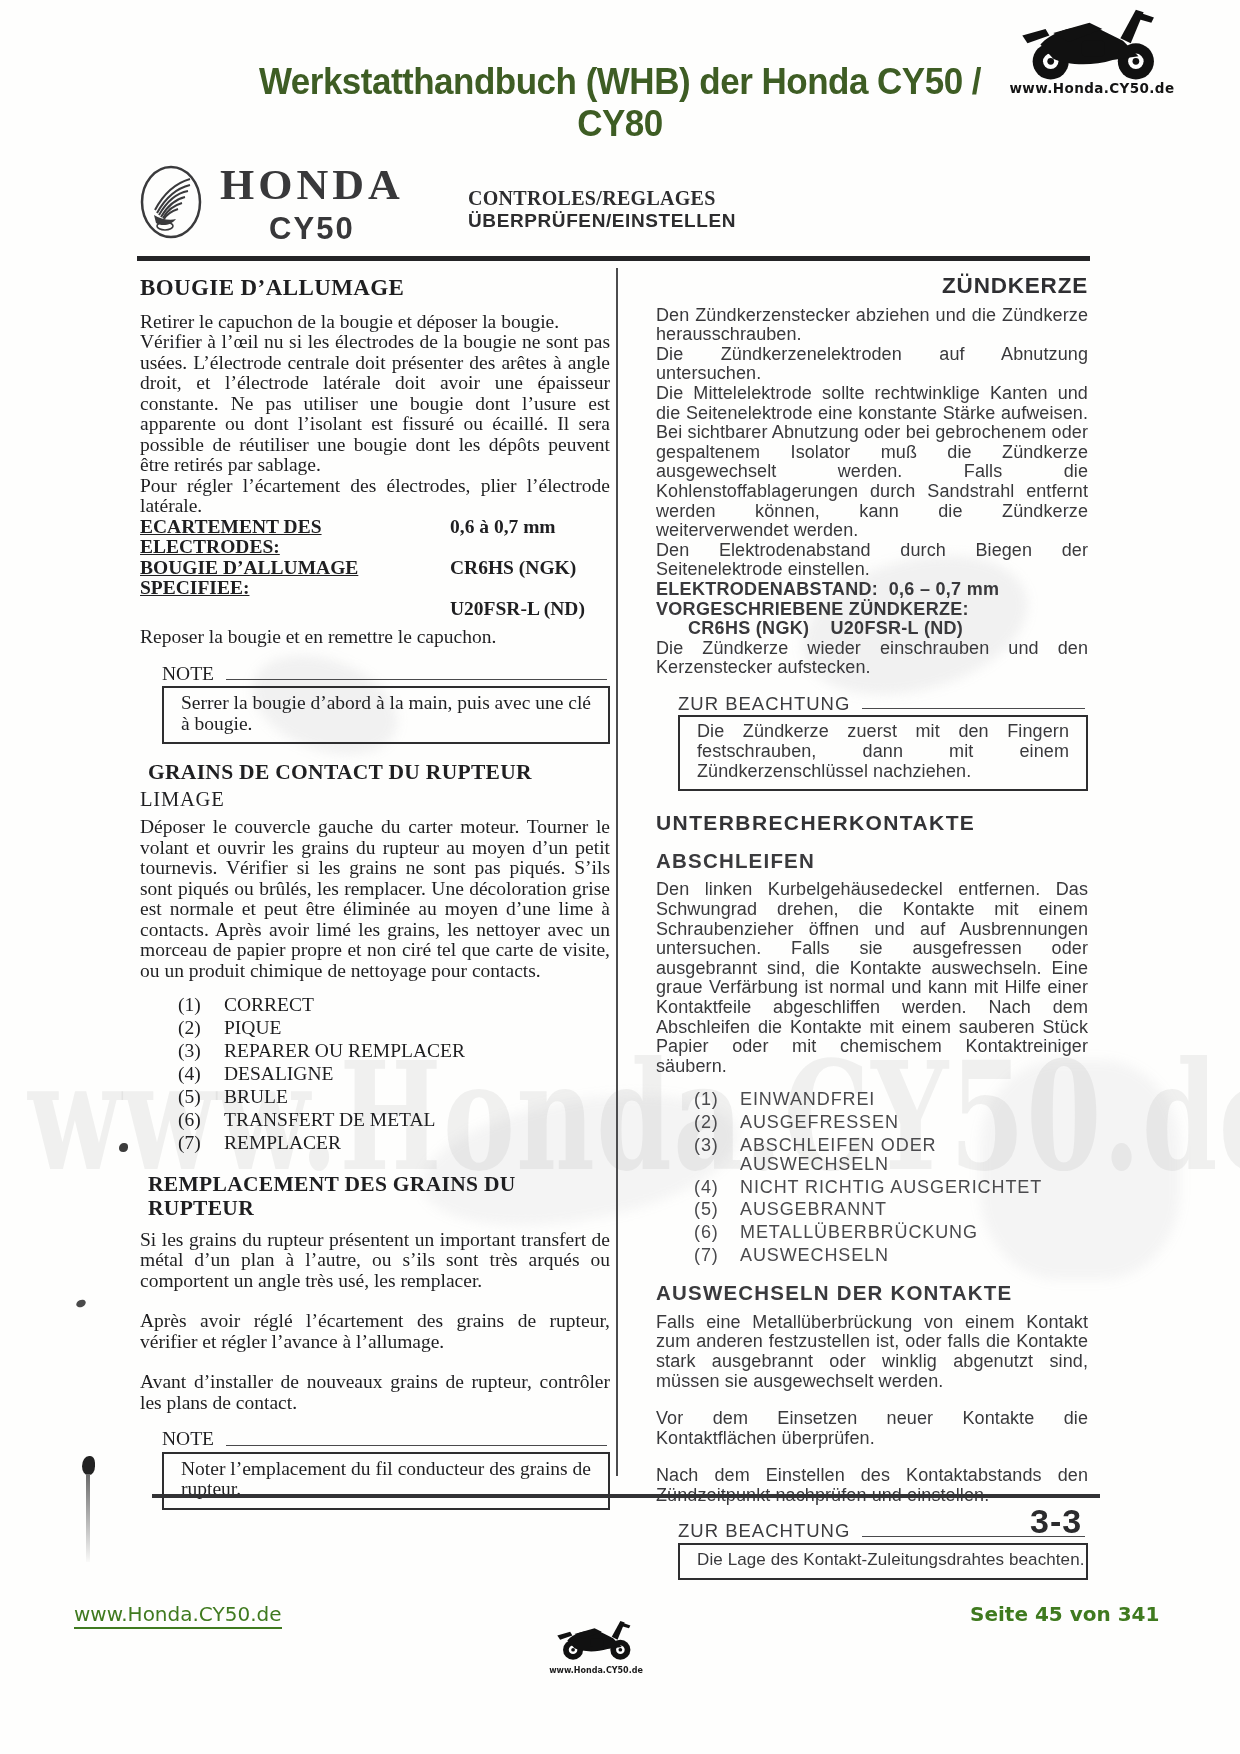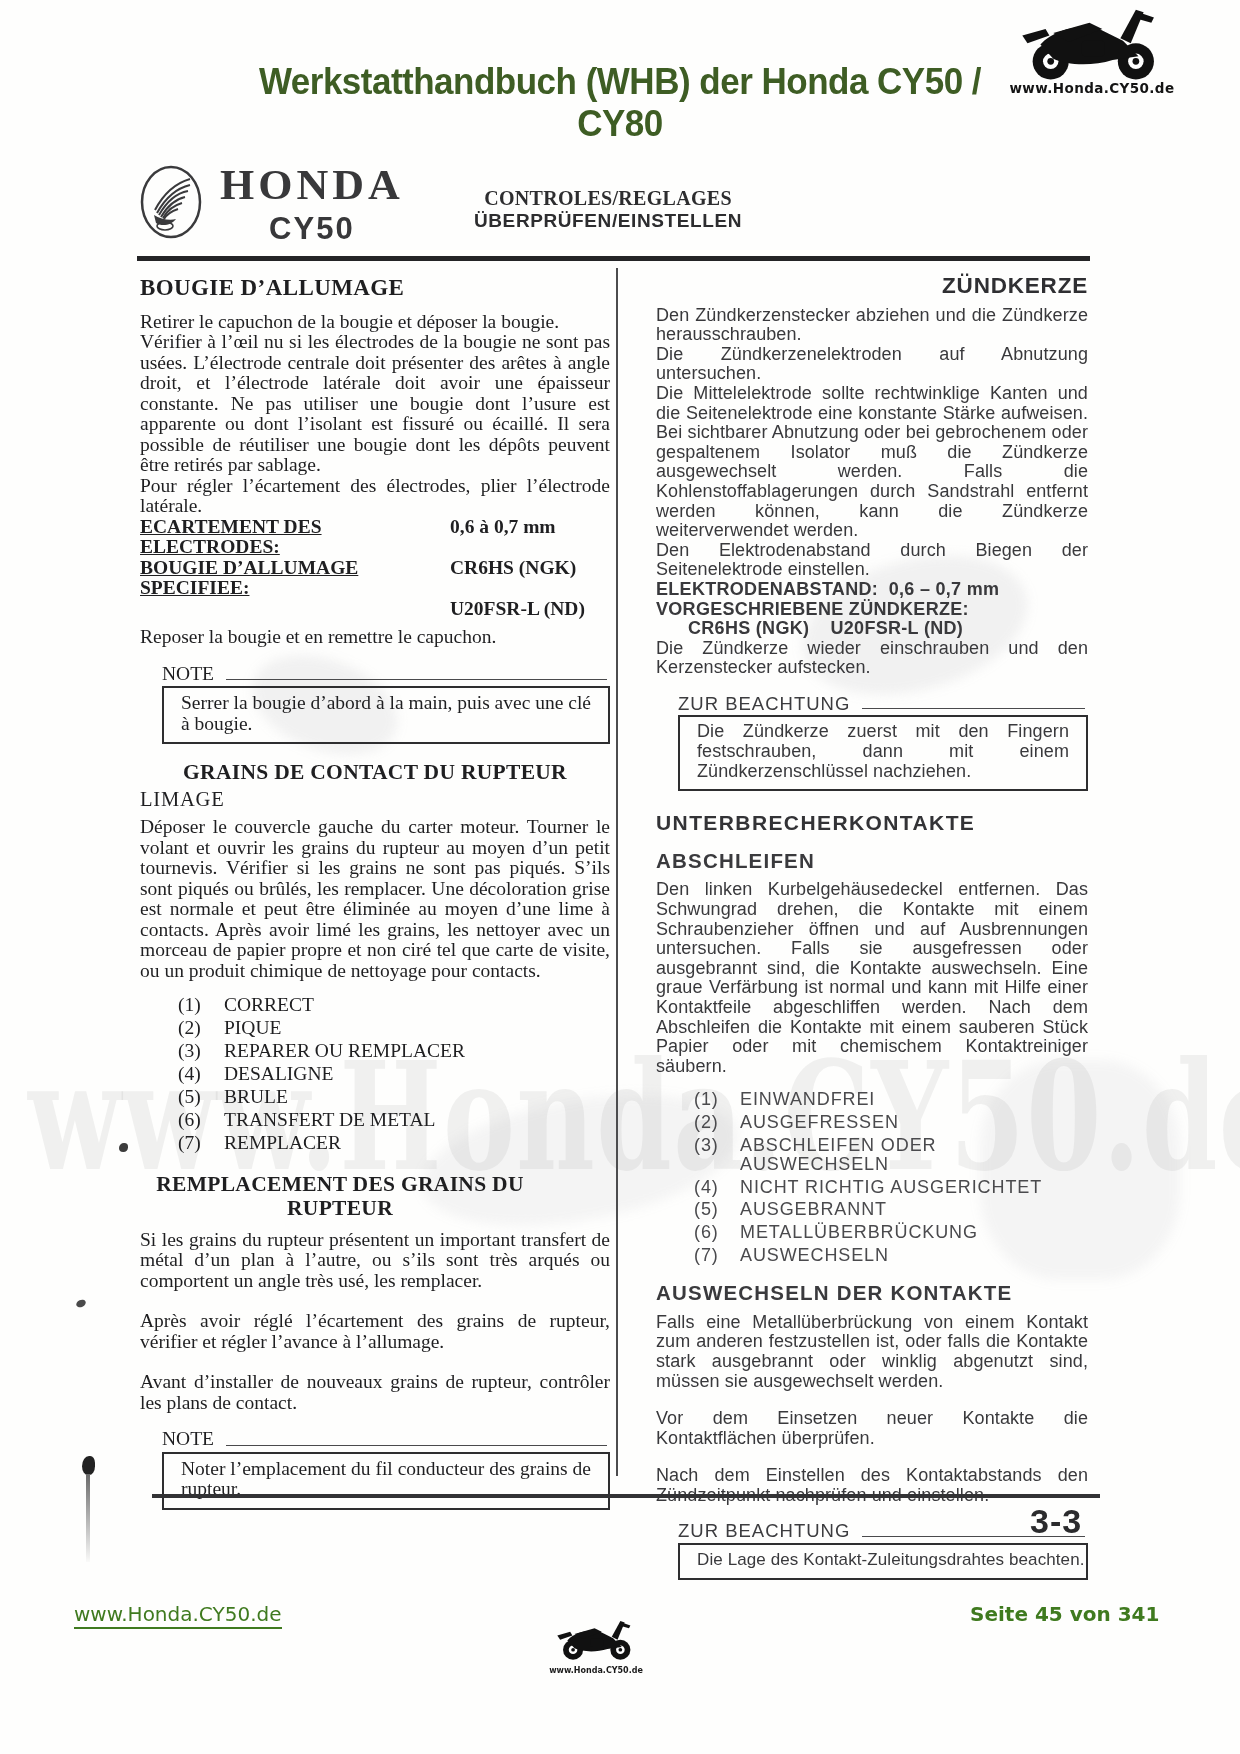--- a/index.html
+++ b/index.html
@@ -16,36 +16,36 @@
     color:#141414; margin-top:-2px; letter-spacing:0.4px;}
 
   
   .masthead {position:absolute; top:163px; left:138px; display:flex; gap:16px; align-items:center;}
   .wing-wrap svg {width:66px; height:78px;}
   .brand {line-height:1;}
   .brand .honda {font-family:"Liberation Serif", serif; font-weight:bold; font-size:44px;
      letter-spacing:4px; color:#38383a; transform:scaleY(0.95); transform-origin:top left;}
   .brand .cy50 {font-family:"Liberation Sans", sans-serif; font-weight:bold; font-size:31px;
      letter-spacing:2px; color:#38383a; text-align:center; margin-top:4px;}
-  .subtitles {position:absolute; top:186px; left:448px; width:320px; text-align:center; line-height:1.2;}
+  .subtitles {position:absolute; top:186px; left:468px; width:320px; line-height:1.2;}
   .subtitles .fr {font-family:"Liberation Serif", serif; font-weight:bold; font-size:20px; color:#2d2d2f; letter-spacing:0.3px;}
   .subtitles .de {font-family:"Liberation Sans", sans-serif; font-weight:bold; font-size:19px; color:#2d2d2f; letter-spacing:0.6px;}
 
   .top-rule {position:absolute; left:137px; top:256px; width:953px; height:5px; background:#242426;}
   .col-divider {position:absolute; left:616px; top:268px; width:2px; height:1208px; background:#4c4c4e;}
   .bottom-rule {position:absolute; left:152px; top:1494px; width:948px; height:4px; background:#333335;}
 
   
   .col-left {position:absolute; left:140px; top:276px; width:470px; font-size:19.5px; line-height:20.5px;
      text-align:justify; color:#1f1f21;}
   .col-right {position:absolute; left:656px; top:276px; width:432px; font-family:"Liberation Sans", sans-serif;
      font-size:18px; line-height:19.6px; text-align:justify; color:#39393c; letter-spacing:0.1px;}
 
   .fr-h1 {font-size:23px; font-weight:bold; letter-spacing:0.4px; margin:2px 0 13px; text-align:left;}
-  .fr-h2 {font-size:21.5px; font-weight:bold; letter-spacing:0.3px; margin:18px 15px 6px; text-align:center;}
+  .fr-h2 {font-size:21.5px; font-weight:bold; letter-spacing:0.3px; margin:18px 8px 6px; text-align:left;}
   .fr-h2.wrap {width:370px; line-height:24px; margin-bottom:10px;}
   .fr-h3 {font-size:20.5px; font-weight:normal; letter-spacing:0.8px; margin:6px 0 8px; text-align:left;}
   .p {margin:0;}
   .mt8 {margin-top:8px;} .mt18 {margin-top:18px;} .mt20 {margin-top:20px;}
 
   .spec-row {display:flex; font-weight:bold; text-align:left;}
   .spec-label {width:310px; flex:none;text-decoration:underline;}
 
   .note-head {display:flex; align-items:flex-end; margin:16px 0 2px; padding-left:22px; text-align:left;}
   .note-head .ln {flex:1; border-bottom:1.5px solid #4a4a4c; margin:0 3px 4px 12px;}

